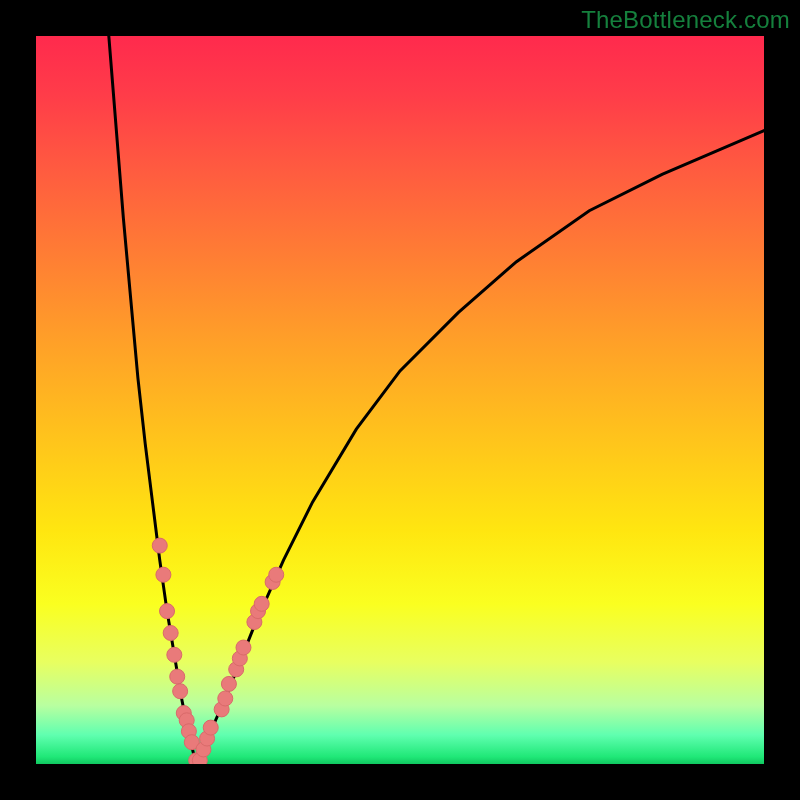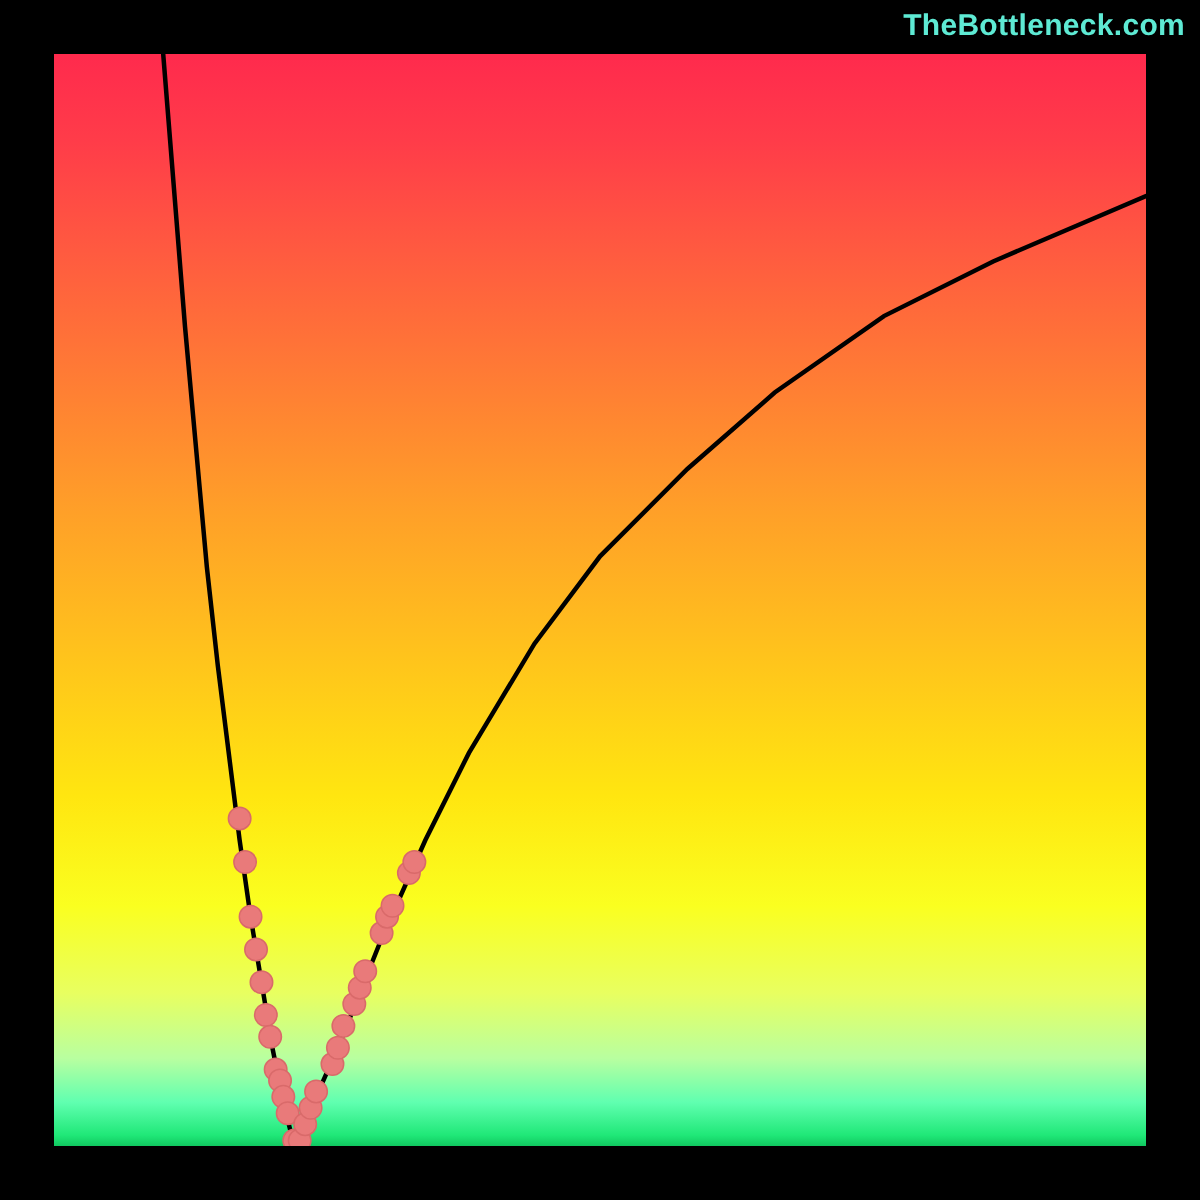--- a/index.html
+++ b/index.html
@@ -54,23 +54,23 @@
     left: 0;
     top: 0;
     width: 100%;
     height: 100%;
   }
   .watermark {
     position: absolute;
     top: 6px;
     right: 10px;
     font-family: Arial, Helvetica, sans-serif;
-    font-size: 20px;
-    color: #5eead4;
-    font-weight: 700;
+    font-size: 24px;
+    color: #15803d;
+    font-weight: 400;
     letter-spacing: 0.2px;
   }
 </style>
 </head>
 <body>
 
 <div class="frame">
   <div class="plot-area">
     <div class="gradient"></div>
     <svg class="svg-layer" viewBox="0 0 728 728" preserveAspectRatio="none">

